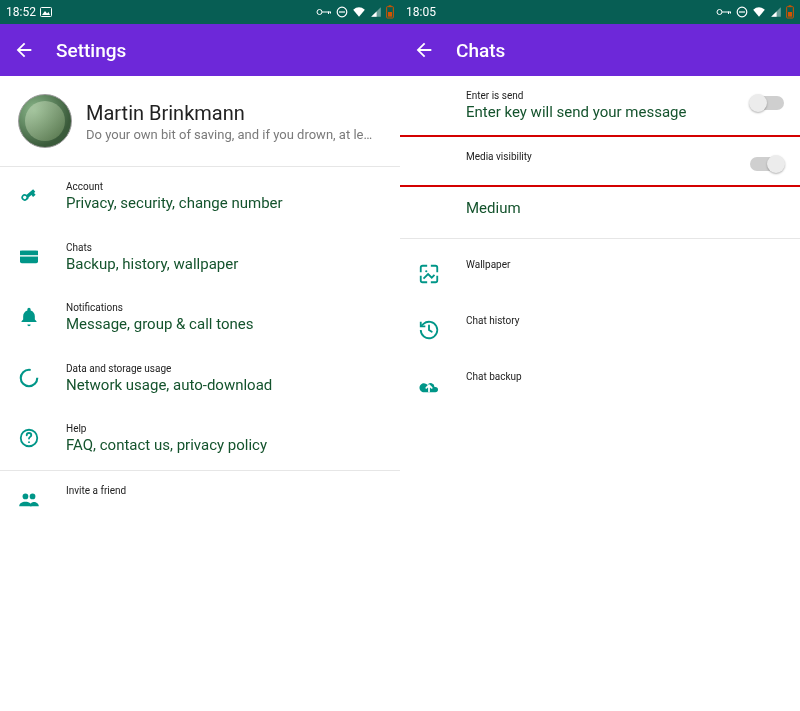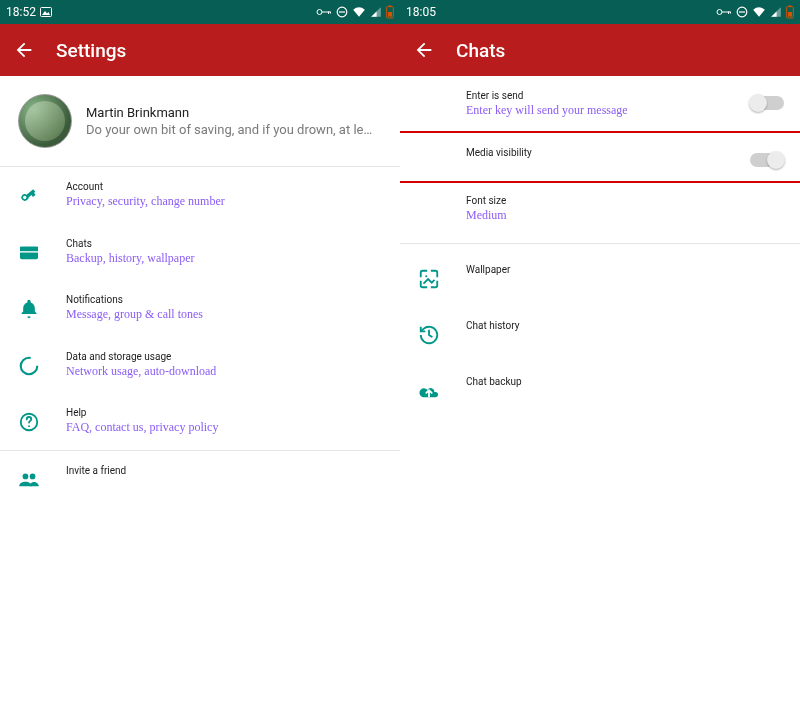--- a/index.html
+++ b/index.html
@@ -5,37 +5,37 @@
   * { box-sizing: border-box; margin: 0; padding: 0; }
   html, body { width: 800px; height: 711px; font-family: Roboto, -apple-system, Helvetica, Arial, sans-serif; background: #fff; }
   .container { display: flex; width: 800px; height: 711px; }
   .screen { width: 400px; height: 711px; background: #fff; overflow: hidden; }
   
   .statusbar { height: 24px; background: #075e54; color: #fff; display: flex; align-items: center; justify-content: space-between; padding: 0 6px; font-size: 12px; }
   .statusbar .left, .statusbar .right { display: flex; align-items: center; gap: 4px; }
   .statusbar .left span, .statusbar .right span { display: inline-flex; align-items: center; }
   .statusbar svg { display:block; }
   
-  .appbar { height: 52px; background: #b91c1c; color: #fff; display: flex; align-items: center; padding: 0 12px; gap: 20px; }
+  .appbar { height: 52px; background: #6d28d9; color: #fff; display: flex; align-items: center; padding: 0 12px; gap: 20px; }
   .appbar .title { font-size: 19px; font-weight: 500; }
   .back-btn { width: 24px; height: 24px; display: inline-flex; align-items: center; justify-content: center; cursor: pointer; }
   
   .profile { display: flex; align-items: center; padding: 18px 16px 18px 18px; gap: 14px; }
   .avatar { width: 54px; height: 54px; border-radius: 50%; background: radial-gradient(circle at 30% 30%, #8ab78a, #3a5a3a 70%); border: 1px solid #999; flex-shrink: 0; position: relative; overflow:hidden; }
   .avatar::after{ content:""; position:absolute; inset:6px; border-radius:50%; background: linear-gradient(135deg,#cbe0c2,#6a8a5a); opacity:.6; }
   .profile-text { overflow: hidden; }
-  .profile-name { font-size: 13px; color: #222; margin-bottom: 2px; }
+  .profile-name { font-size: 20px; color: #222; margin-bottom: 2px; }
   .profile-status { font-size: 13px; color: #7a7a7a; white-space: nowrap; overflow: hidden; text-overflow: ellipsis; max-width: 300px; }
   .divider { height: 1px; background: #e6e6e6; margin: 0 0 0 0; }
   
   .item { display: flex; align-items: flex-start; padding: 14px 16px; gap: 24px; cursor: pointer; }
   .item .icon-slot { width: 26px; height: 26px; display: flex; align-items: center; justify-content: center; flex-shrink: 0; color: #009688; margin-top: 2px; }
   .item .labels { flex: 1; }
   .item .labels .title { font-size: 10px; color: #222; margin-bottom: 2px; }
-  .item .labels .sub { font-size: 12px; color: #8b5cf6; line-height: 1.3; font-family: Liberation Serif, serif; }
+  .item .labels .sub { font-size: 15px; color: #14532d; line-height: 1.3; }
   .item.noicon { padding-left: 66px; }
   .toggle { width: 34px; height: 14px; background: #cfcfcf; border-radius: 7px; position: relative; flex-shrink:0; margin-top:6px; }
   .toggle::after { content:""; position:absolute; width:18px; height:18px; background:#ececec; border-radius:50%; top:-2px; left:-1px; box-shadow:0 1px 2px rgba(0,0,0,.3); }
   .toggle.right::after { left:auto; right:-1px; }
   .highlight { border: 2px solid #d40000; margin: -2px; position: relative; }
   .section-sep { height: 1px; background: #e6e6e6; margin: 6px 0; }
 </style>
 </head>
 <body>
 
@@ -250,21 +250,20 @@
       <div class="item noicon">
         <div class="labels">
           <div class="title">Media visibility</div>
         </div>
         <div class="toggle right"></div>
       </div>
     </div>
 
     <div class="item noicon">
       <div class="labels">
-        <div class="title">Font size</div>
         <div class="sub">Medium</div>
       </div>
     </div>
 
     <div class="section-sep"></div>
 
     <div class="item">
       <span class="icon-slot">
         <svg width="22" height="22" viewBox="0 0 24 24" fill="none" stroke="#009688" stroke-width="2">
             <path d="M3 10V5a2 2 0 0 1 2-2h5M21 14v5a2 2 0 0 1-2 2h-5M14 3h5a2 2 0 0 1 2 2v5M10 21H5a2 2 0 0 1-2-2v-5"></path>

